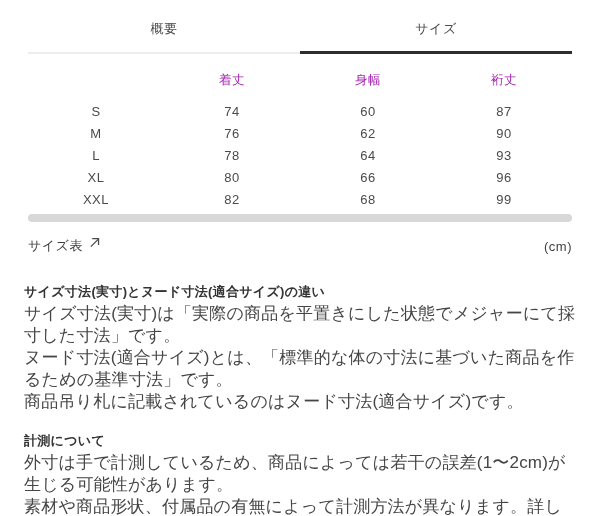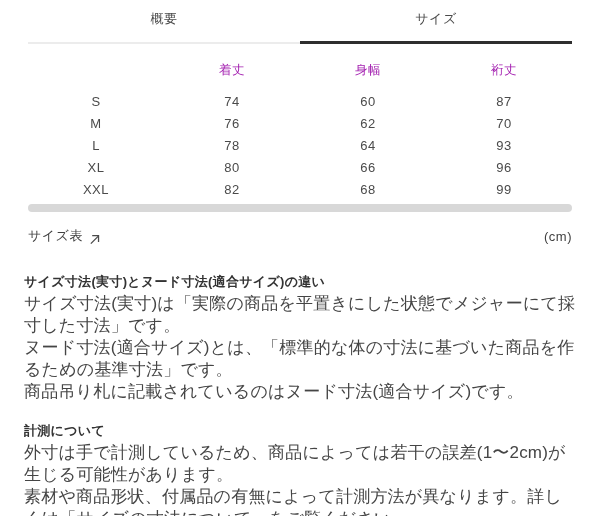--- a/index.html
+++ b/index.html
@@ -8,21 +8,21 @@
     font-family:"Liberation Sans","DejaVu Sans",sans-serif;
     color:#444444;
     -webkit-font-smoothing:antialiased;
   }
   .panel{width:600px;height:516px;background:#fff;}
 
   
   .tab-bar{display:flex;margin:0 28px;}
   .tab{
     flex:1;text-align:center;font-size:13px;color:#4a4a4a;
-    padding:10px 0 16px;position:relative;cursor:pointer;letter-spacing:.5px;
+    padding:20px 0 16px;position:relative;cursor:pointer;letter-spacing:.5px;
   }
   .tab::after{
     content:"";position:absolute;left:0;right:0;bottom:0;height:2px;background:#ececec;
   }
   .tab.active::after{height:3px;background:#2e2e2e;}
 
   
   .size-table{margin:15px 28px 0;}
   .st-row{display:grid;grid-template-columns:repeat(4,1fr);height:22px;align-items:center;}
   .st-row.header{margin-bottom:9px;}
@@ -32,21 +32,21 @@
   
   .h-scrollbar{
     margin:4px 28px 0;height:8px;border-radius:4px;background:#d8d8d8;cursor:pointer;
   }
 
   
   .links-row{
     display:flex;align-items:center;margin:15px 28px 0;font-size:13px;color:#3f3f3f;
   }
   .ext-link{
-    display:inline-flex;align-items:flex-end;gap:6px;margin-right:26px;
+    display:inline-flex;align-items:flex-start;gap:6px;margin-right:26px;
     cursor:pointer;text-decoration:none;color:#3f3f3f;letter-spacing:.5px;
   }
   .ext-link svg{display:block;}
   .unit{margin-left:auto;color:#3f3f3f;letter-spacing:.5px;}
 
   
   .section{margin:26px 24px 0;}
   .section.second{margin-top:17px;}
   .section h3{
     margin:0;font-size:13px;font-weight:bold;color:#333333;
@@ -77,21 +77,21 @@
     <div class="st-row">
       <div class="st-cell">S</div>
       <div class="st-cell">74</div>
       <div class="st-cell">60</div>
       <div class="st-cell">87</div>
     </div>
     <div class="st-row">
       <div class="st-cell">M</div>
       <div class="st-cell">76</div>
       <div class="st-cell">62</div>
-      <div class="st-cell">70</div>
+      <div class="st-cell">90</div>
     </div>
     <div class="st-row">
       <div class="st-cell">L</div>
       <div class="st-cell">78</div>
       <div class="st-cell">64</div>
       <div class="st-cell">93</div>
     </div>
     <div class="st-row">
       <div class="st-cell">XL</div>
       <div class="st-cell">80</div>

